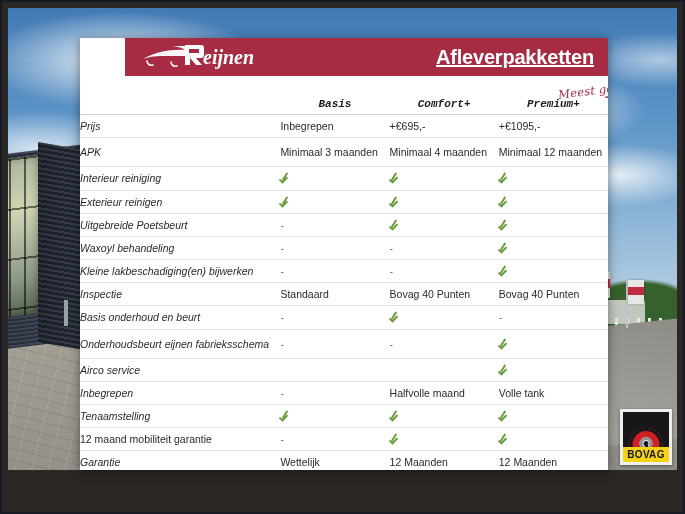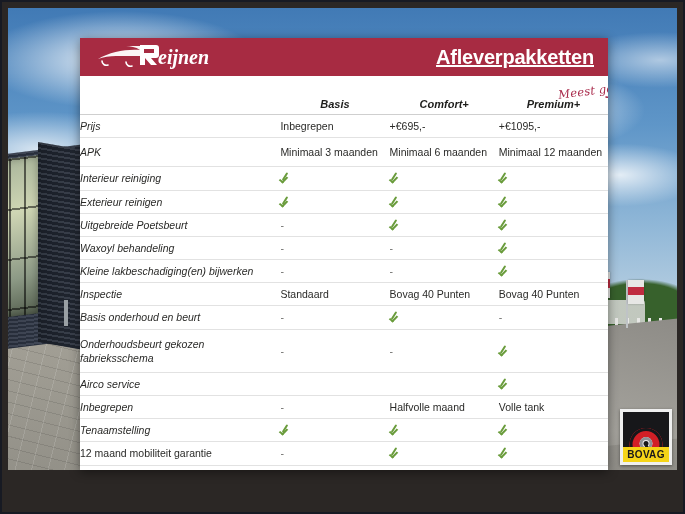--- a/index.html
+++ b/index.html
@@ -221,20 +221,21 @@
 
   
   #hdr {
     height: 38px;
     background: #a72b42;
     display: flex;
     align-items: center;
     justify-content: space-between;
     padding: 0 14px 0 16px;
     box-sizing: border-box;
+    margin-left: 45px;
   }
   #logo { position: relative; width: 118px; height: 30px; }
   #logo svg { display: block; }
   #hdr-title {
     color: #ffffff;
     font-size: 20px;
     font-weight: bold;
     letter-spacing: -0.2px;
     white-space: nowrap;
     text-decoration: underline;
@@ -271,20 +272,21 @@
   table#pkg col.c-val   { width: 109px; }
 
   table#pkg th.colhdr {
     font-size: 11px;
     font-weight: bold;
     font-style: italic;
     color: #1d1d1b;
     text-align: center;
     padding: 0 0 4px 0;
     border-bottom: 1px solid #cfcfcf;
+    font-family: Liberation Mono, monospace;
   }
   table#pkg th.colhdr.blank { border-bottom: 1px solid #cfcfcf; }
 
   table#pkg td {
     font-size: 10.5px;
     color: #2a2a28;
     border-bottom: 1px solid #e2e2e2;
     padding: 4px 0 4px 0;
     vertical-align: middle;
     line-height: 1.35;
@@ -412,21 +414,21 @@
     <tbody id="pkg-body">
         <tr>
           <td class="label">Prijs</td>
           <td class="val">Inbegrepen</td>
           <td class="val">+€695,-</td>
           <td class="val">+€1095,-</td>
         </tr>
         <tr class="tall">
           <td class="label">APK</td>
           <td class="val">Minimaal 3 maanden</td>
-          <td class="val">Minimaal 6 maanden</td>
+          <td class="val">Minimaal 4 maanden</td>
           <td class="val">Minimaal 12 maanden</td>
         </tr>
         <tr>
           <td class="label">Interieur reiniging</td>
           <td class="val"><span class="check"></span></td>
           <td class="val"><span class="check"></span></td>
           <td class="val"><span class="check"></span></td>
         </tr>
         <tr>
           <td class="label">Exterieur reinigen</td>
@@ -458,21 +460,21 @@
           <td class="val">Bovag 40 Punten</td>
           <td class="val">Bovag 40 Punten</td>
         </tr>
         <tr>
           <td class="label">Basis onderhoud en beurt</td>
           <td class="val"><span class="dash">-</span></td>
           <td class="val"><span class="check"></span></td>
           <td class="val"><span class="dash">-</span></td>
         </tr>
         <tr class="tall">
-          <td class="label">Onderhoudsbeurt gekozen fabrieksschema</td>
+          <td class="label">Onderhoudsbeurt eijnen fabrieksschema</td>
           <td class="val"><span class="dash">-</span></td>
           <td class="val"><span class="dash">-</span></td>
           <td class="val"><span class="check"></span></td>
         </tr>
         <tr>
           <td class="label">Airco service</td>
           <td class="val"></td>
           <td class="val"></td>
           <td class="val"><span class="check"></span></td>
         </tr>

